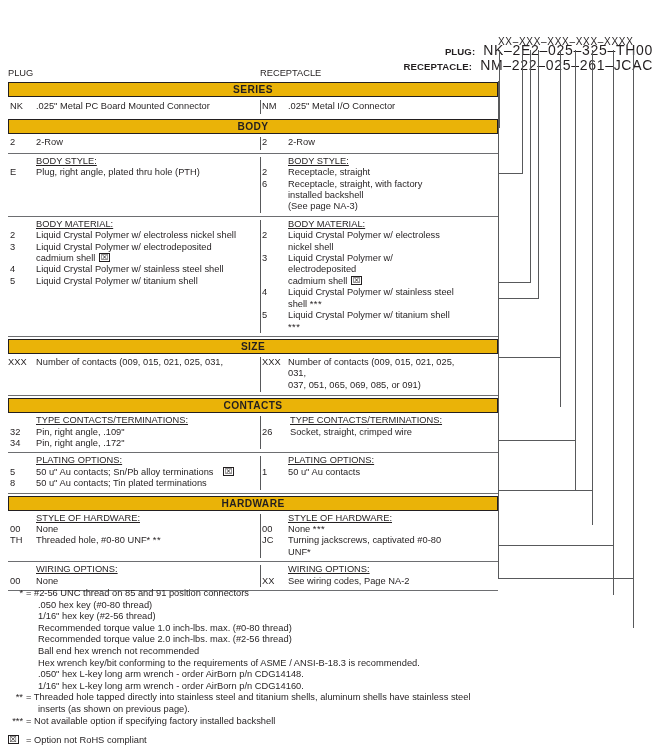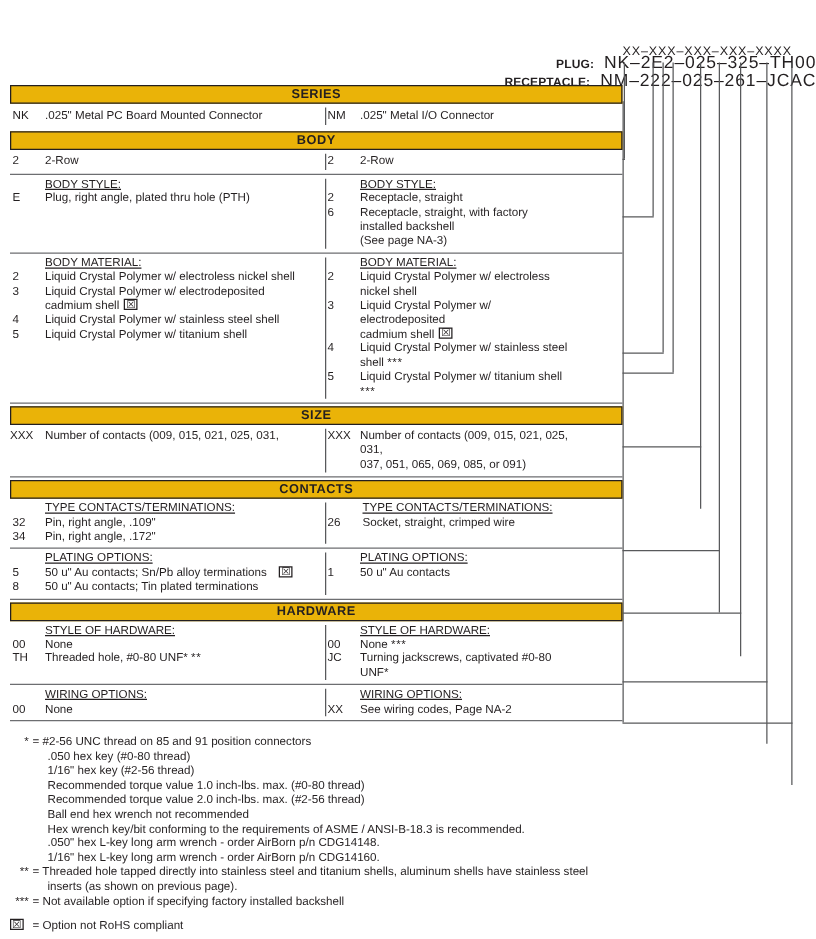--- a/index.html
+++ b/index.html
@@ -194,20 +194,24 @@
   <div class="hline" style="left:498px;  top:440px; width:78px;"></div>
   <div class="hline" style="left:498px;  top:490px; width:95px;"></div>
   <div class="hline" style="left:498px;  top:545px; width:116px;"></div>
   <div class="hline" style="left:498px;  top:578px; width:136px;"></div>
 
   <div class="vline" style="left:498px; top:81px; height:497px;"></div>
 </div>
 
 <div id="sheet">
 
+  <div class="coltitle">
+    <span>PLUG</span>
+    <span class="r">RECEPTACLE</span>
+  </div>
 
   <div class="bandbox">SERIES</div>
   <div class="grp" style="padding-top:4px;padding-bottom:5px;">
     <div class="divider"></div>
     <div class="side left">
       <div class="opt">
         <span class="code">NK</span>
         <span class="txt">.025" Metal PC Board Mounted Connector</span>
       </div>
     </div>

